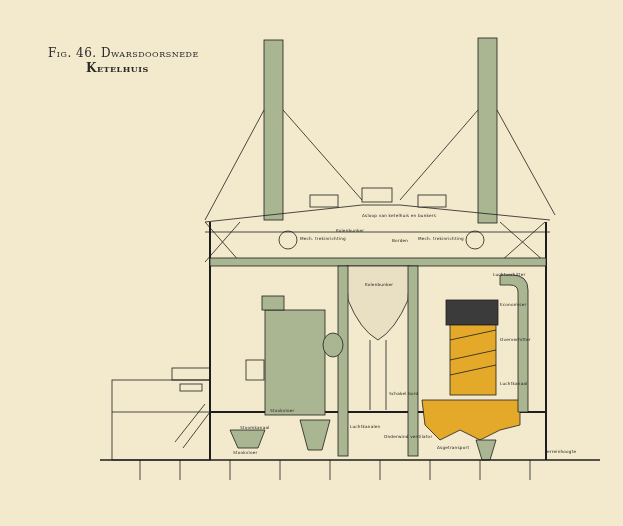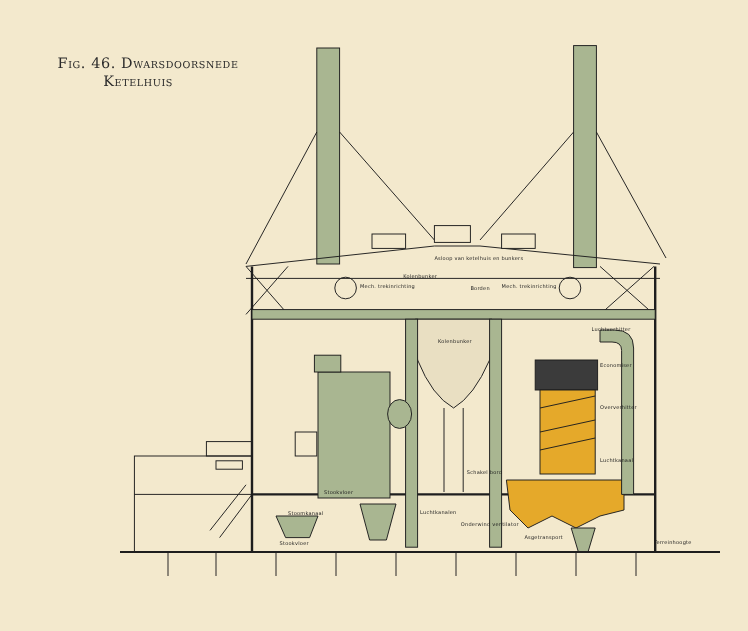--- a/index.html
+++ b/index.html
@@ -1,19 +1,19 @@
 <!DOCTYPE html>
 <html><head>
 <meta charset="utf-8">
 <style>
   html,body{margin:0;padding:0;}
   body{width:623px;height:526px;background:#f3e9cd;overflow:hidden;position:relative;font-family:"DejaVu Serif",serif;}
   .page{position:absolute;left:0;top:0;width:513px;height:526px;background:#f3e9cd;}
   .caption{position:absolute;left:48px;top:46px;color:#2a2a2a;font-variant:small-caps;font-size:12px;letter-spacing:0.5px;line-height:15px;}
-  .caption .l2{padding-left:38px;}
+  .caption .l2{padding-left:38px;font-weight:bold;}
   svg{position:absolute;left:0;top:0;}
   .lbl{font-family:"DejaVu Sans",sans-serif;font-size:4.2px;fill:#1e1e1e;letter-spacing:0.2px;}
 </style>
 </head>
 <body>
 
 <div class="page">
   <div class="caption">
     <div>Fig. 46. Dwarsdoorsnede</div>
     <div class="l2">Ketelhuis</div>

